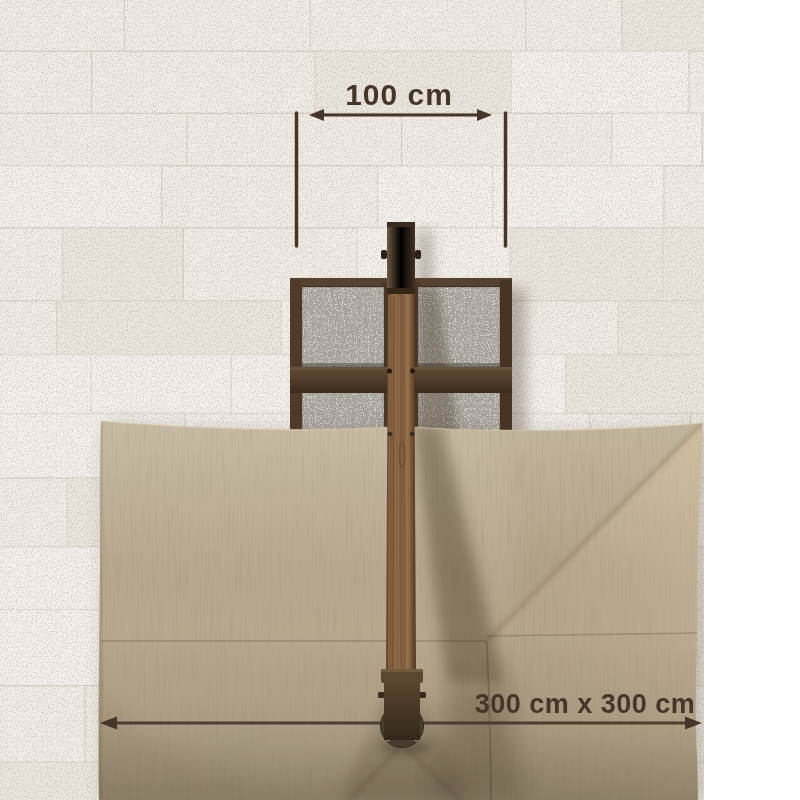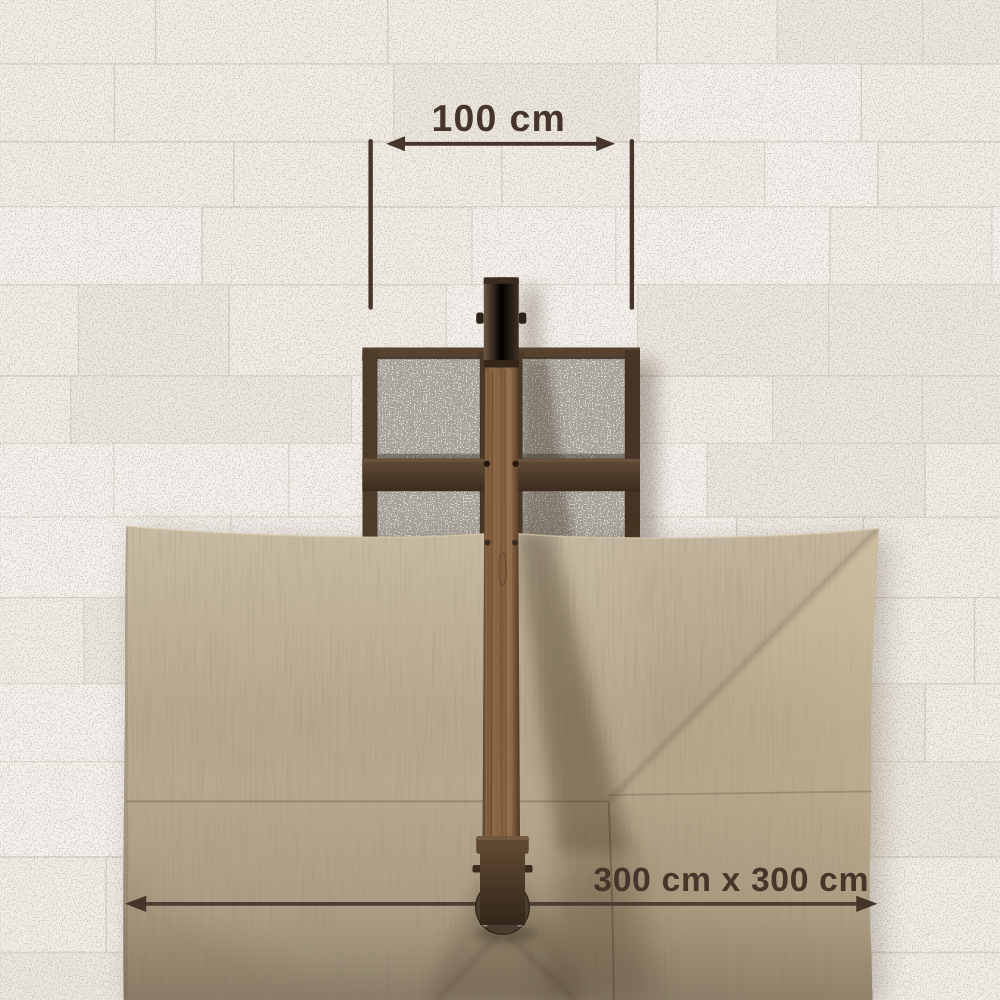--- a/index.html
+++ b/index.html
@@ -1,16 +1,16 @@
 <!DOCTYPE html>
 <html><head>
 <meta charset="utf-8">
 <style>
   html,body{margin:0;padding:0;background:#ffffff;}
-  .stage{position:relative;width:800px;height:800px;overflow:hidden;background:#f0ece5;}
+  .stage{position:relative;width:704px;height:800px;overflow:hidden;background:#f0ece5;}
   svg{display:block;}
   text{font-family:"Liberation Sans","DejaVu Sans",sans-serif;}
 </style>
 </head>
 <body>
 
 <div class="stage">
 <svg id="scene" viewBox="0 0 800 800" width="800" height="800">
   <defs>
     <filter id="speckDark" x="0" y="0" width="100%" height="100%">

